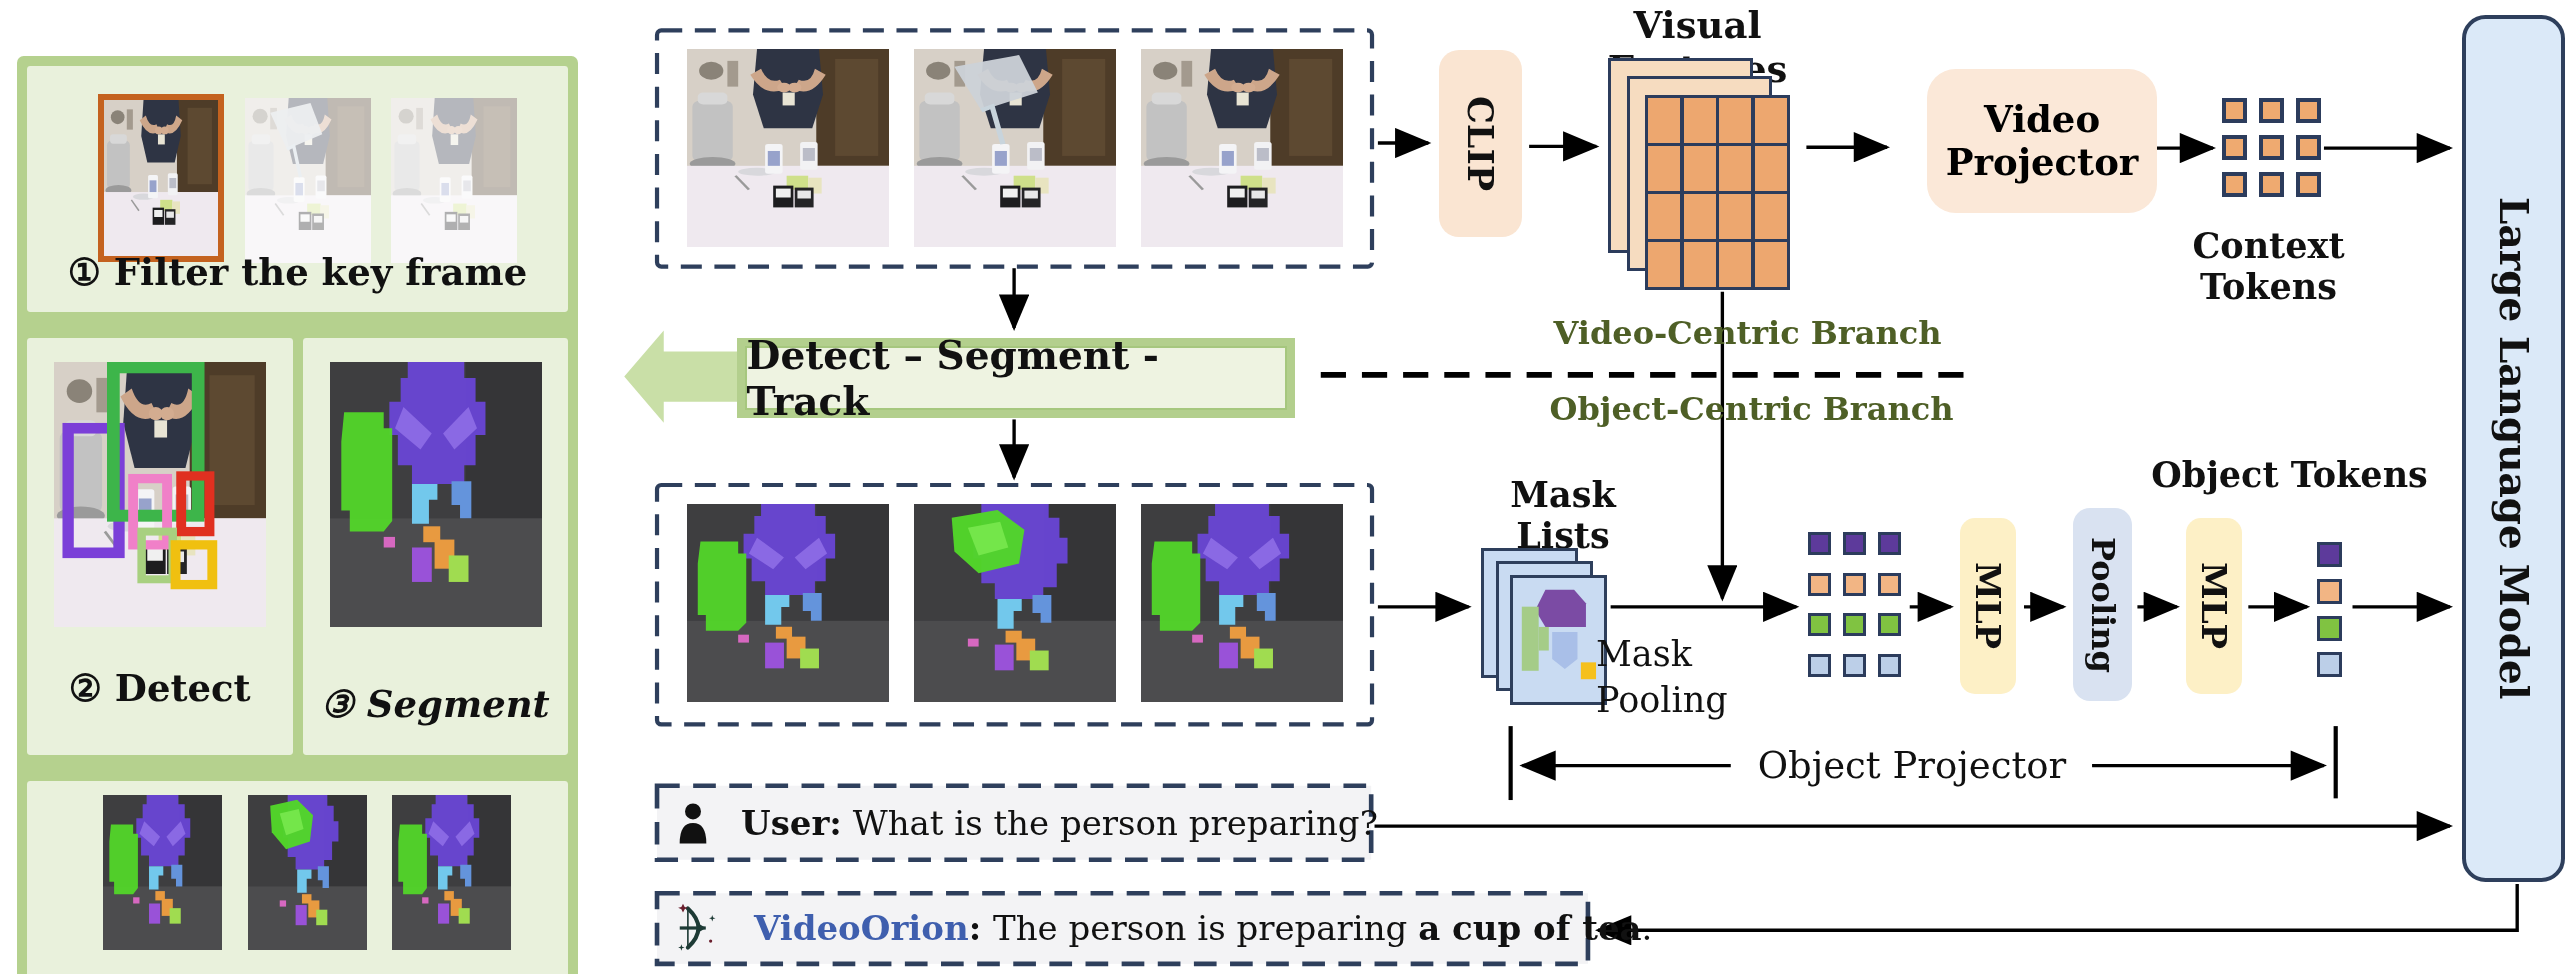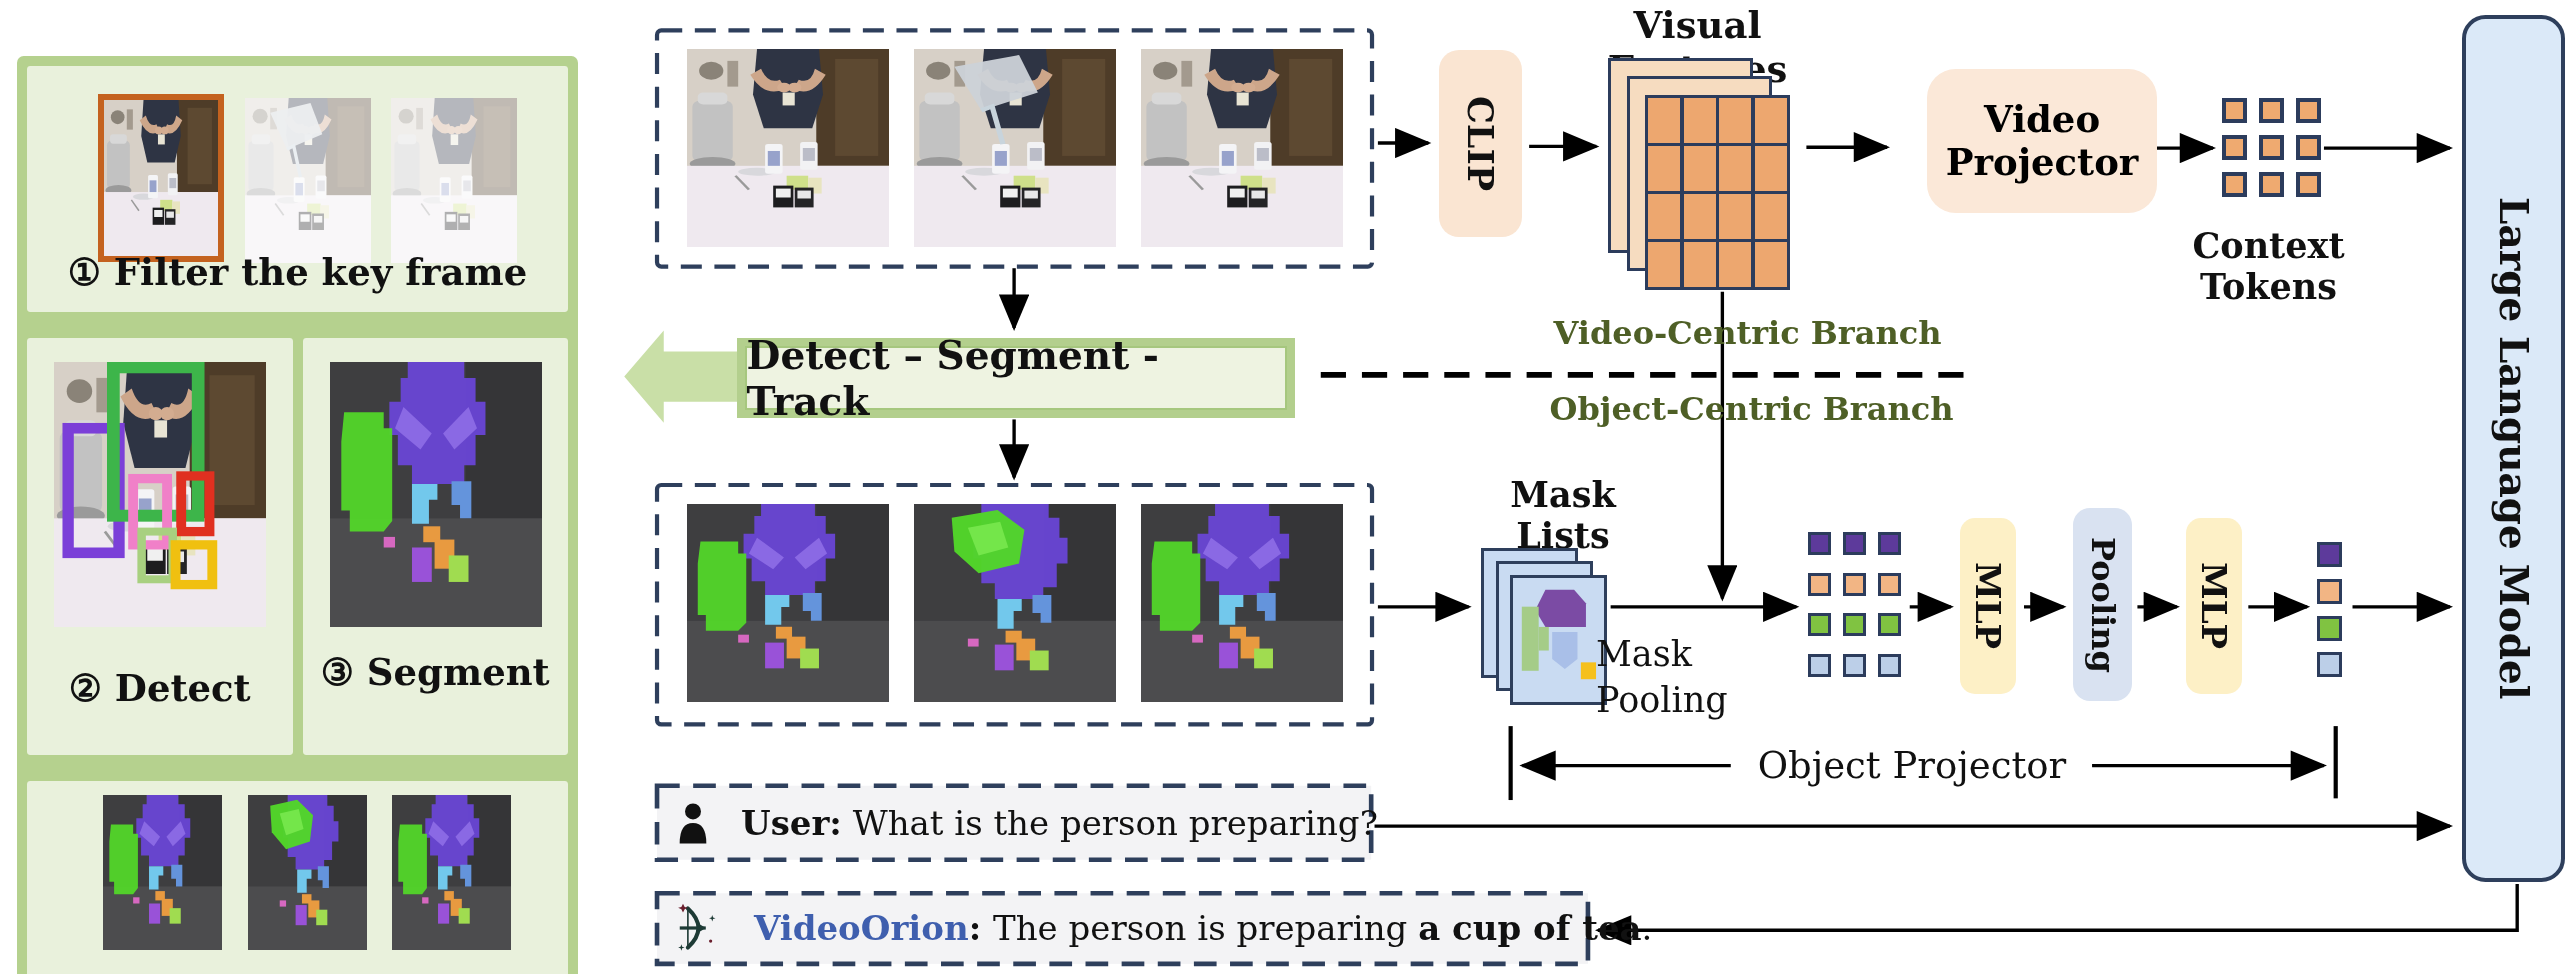--- a/index.html
+++ b/index.html
@@ -219,21 +219,21 @@
             </svg>
         </div>
         <div class="caption" style="top:328px;">② Detect</div>
       </div>
       <div class="lp-cell" style="flex:1;">
         <div class="frame" style="left:27px;top:23.5px;width:212px;height:265px;">
           <svg viewBox="0 0 150 200" preserveAspectRatio="none">
               <use href="#scene-seg1" width="150" height="200"></use>
             </svg>
         </div>
-        <div class="caption" style="top:312px;">③ Segment</div>
+        <div class="caption" style="top:344px;font-style:italic;">③ Segment</div>
       </div>
     </div>
 
     <div class="lp-cell" style="height:225px;">
       <div class="frame" style="left:76px;top:13.4px;width:119px;height:155px;">
         <svg viewBox="0 0 150 200" preserveAspectRatio="none">
             <use href="#scene-seg1" width="150" height="200"></use>
           </svg>
       </div>
       <div class="frame" style="left:221px;top:13.4px;width:119px;height:155px;">
@@ -374,20 +374,21 @@
   <div class="pill mlp" style="left:2186px;top:518px;width:56px;height:176px;">
     <span class="vtext" style="font-size:34px;">MLP</span>
   </div>
 
   <div class="ot-col">
     <div style="background:#5d3a9b;"></div>
     <div style="background:#f2b584;"></div>
     <div style="background:#80c341;"></div>
     <div style="background:#bccfe8;"></div>
   </div>
+  <div class="lbl" style="left:2151px;top:454px;width:277px;font-size:35px;">Object Tokens</div>
 
   <div class="abs" style="left:1748px;top:744px;width:328px;text-align:center;font-size:37px;color:#111;">Object Projector</div>
 
   <div class="pill llm-box">
     <span class="vtext" style="font-size:39px;">Large Language Model</span>
   </div>
 
   <div class="dialog-line" style="left:677px;top:791px;height:64px;">
     <svg width="32" height="42" viewBox="0 0 36 46">
       <circle cx="18" cy="10" r="9" fill="#111"></circle>

